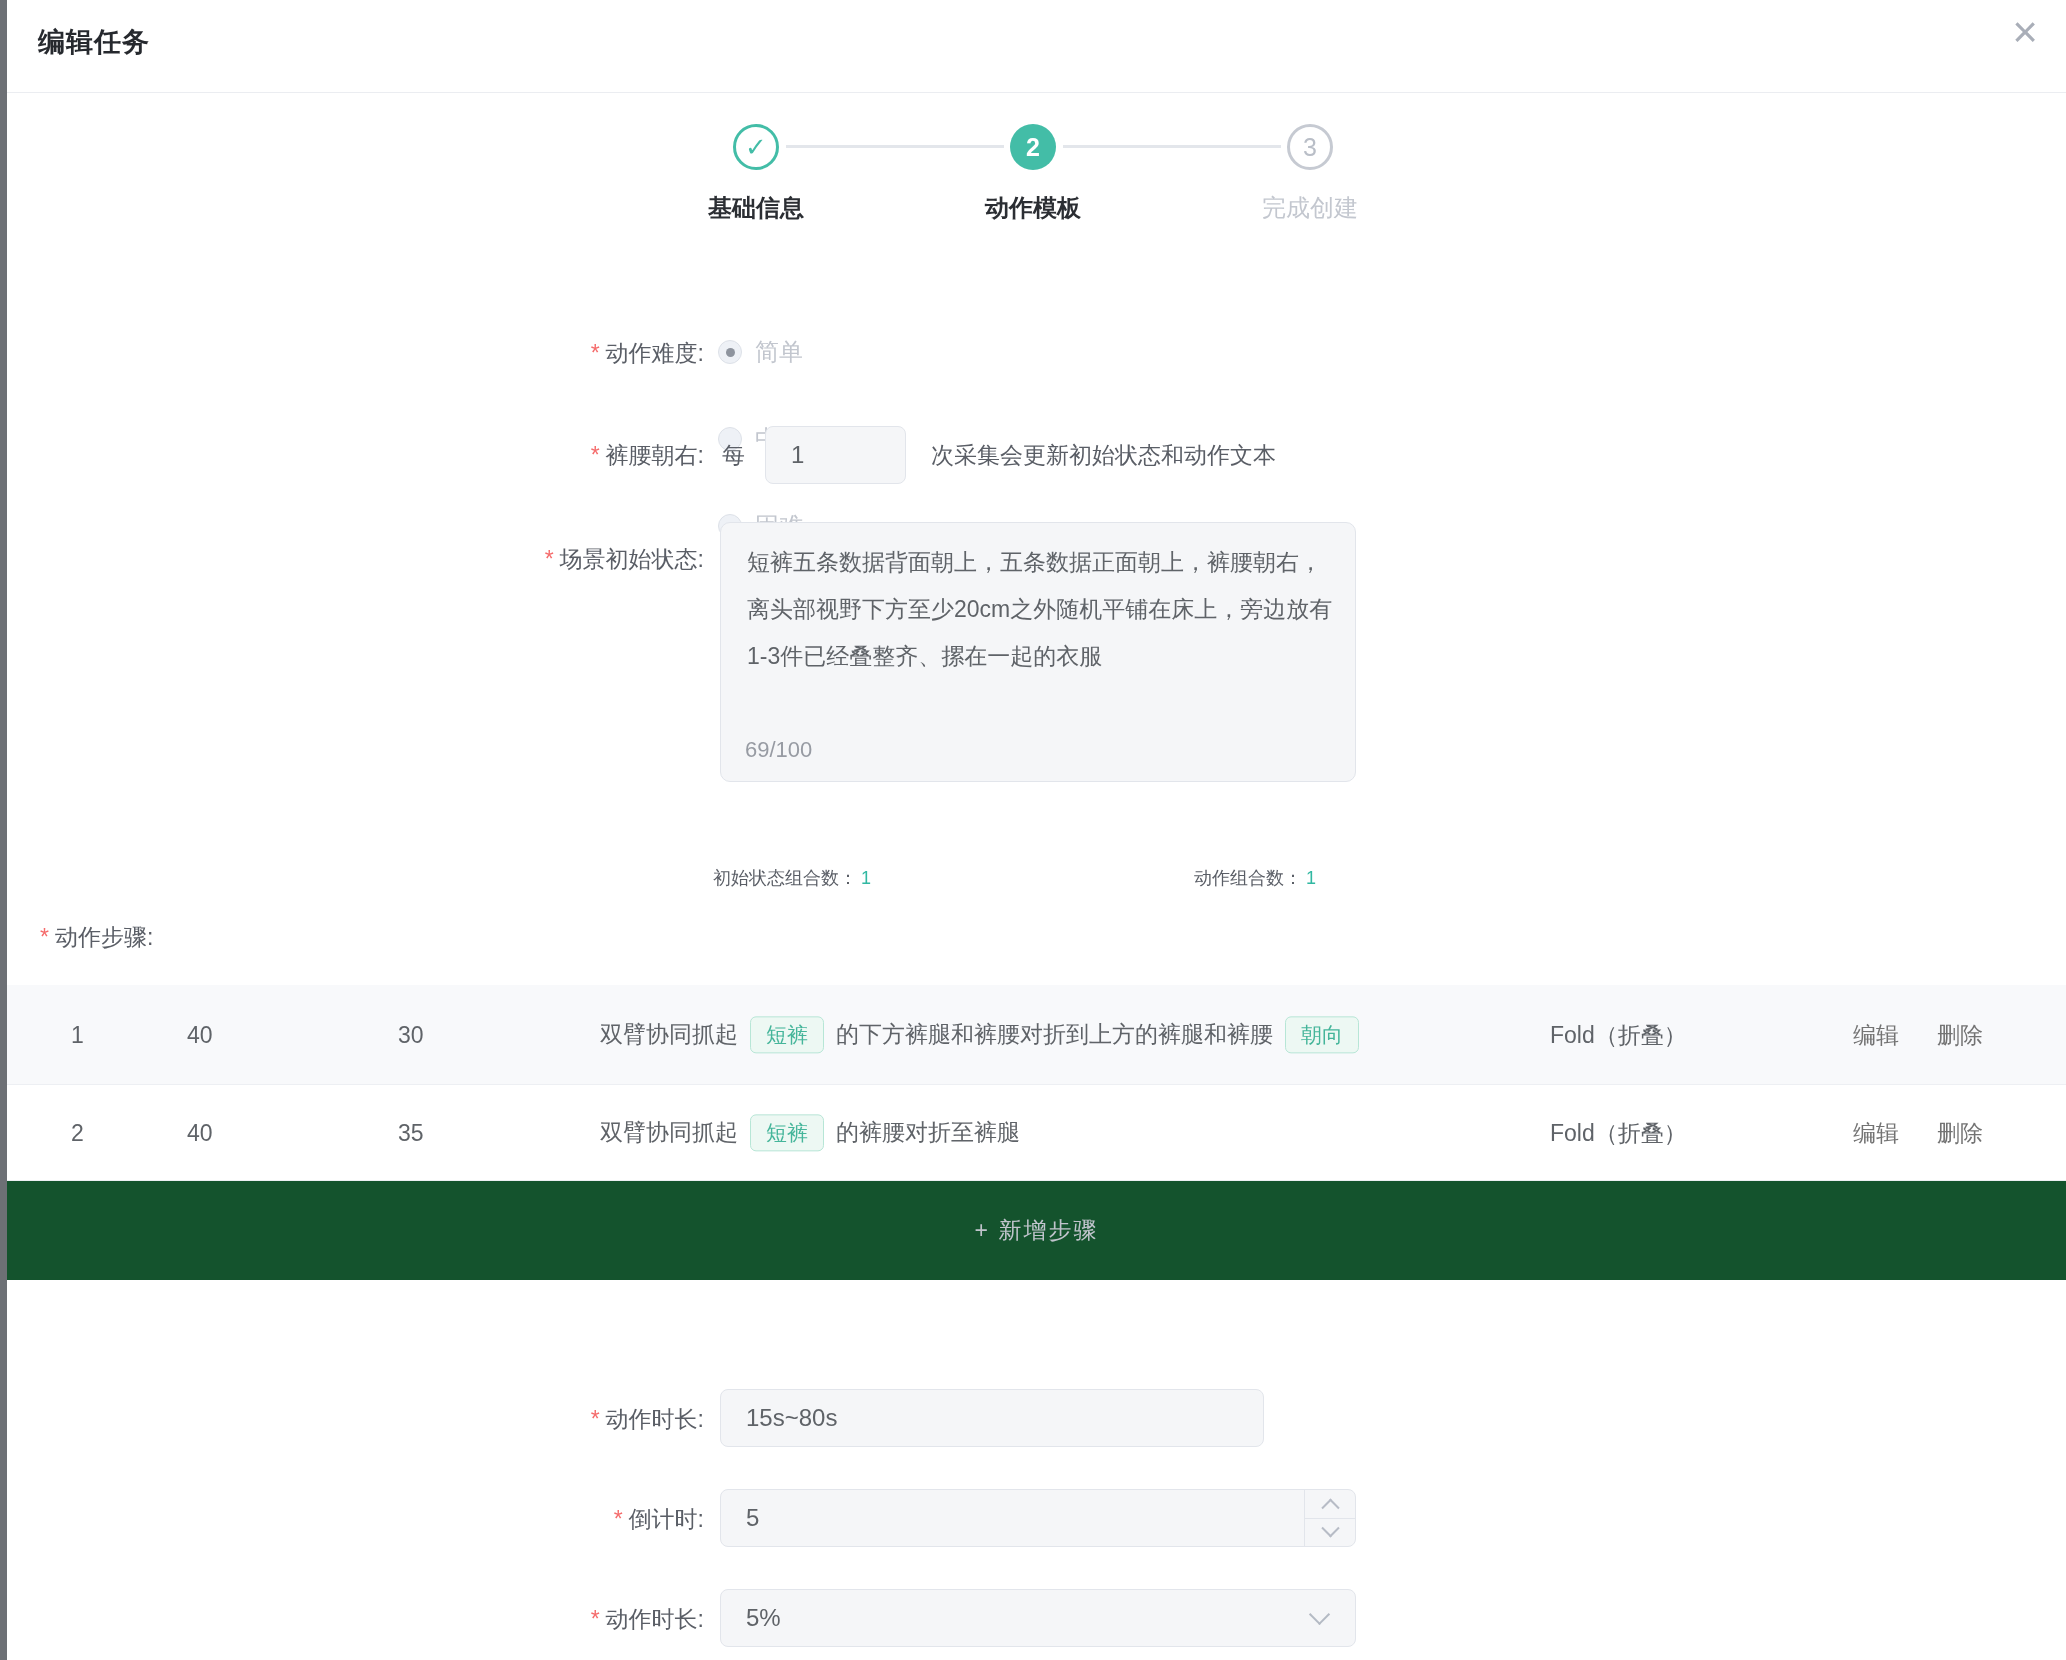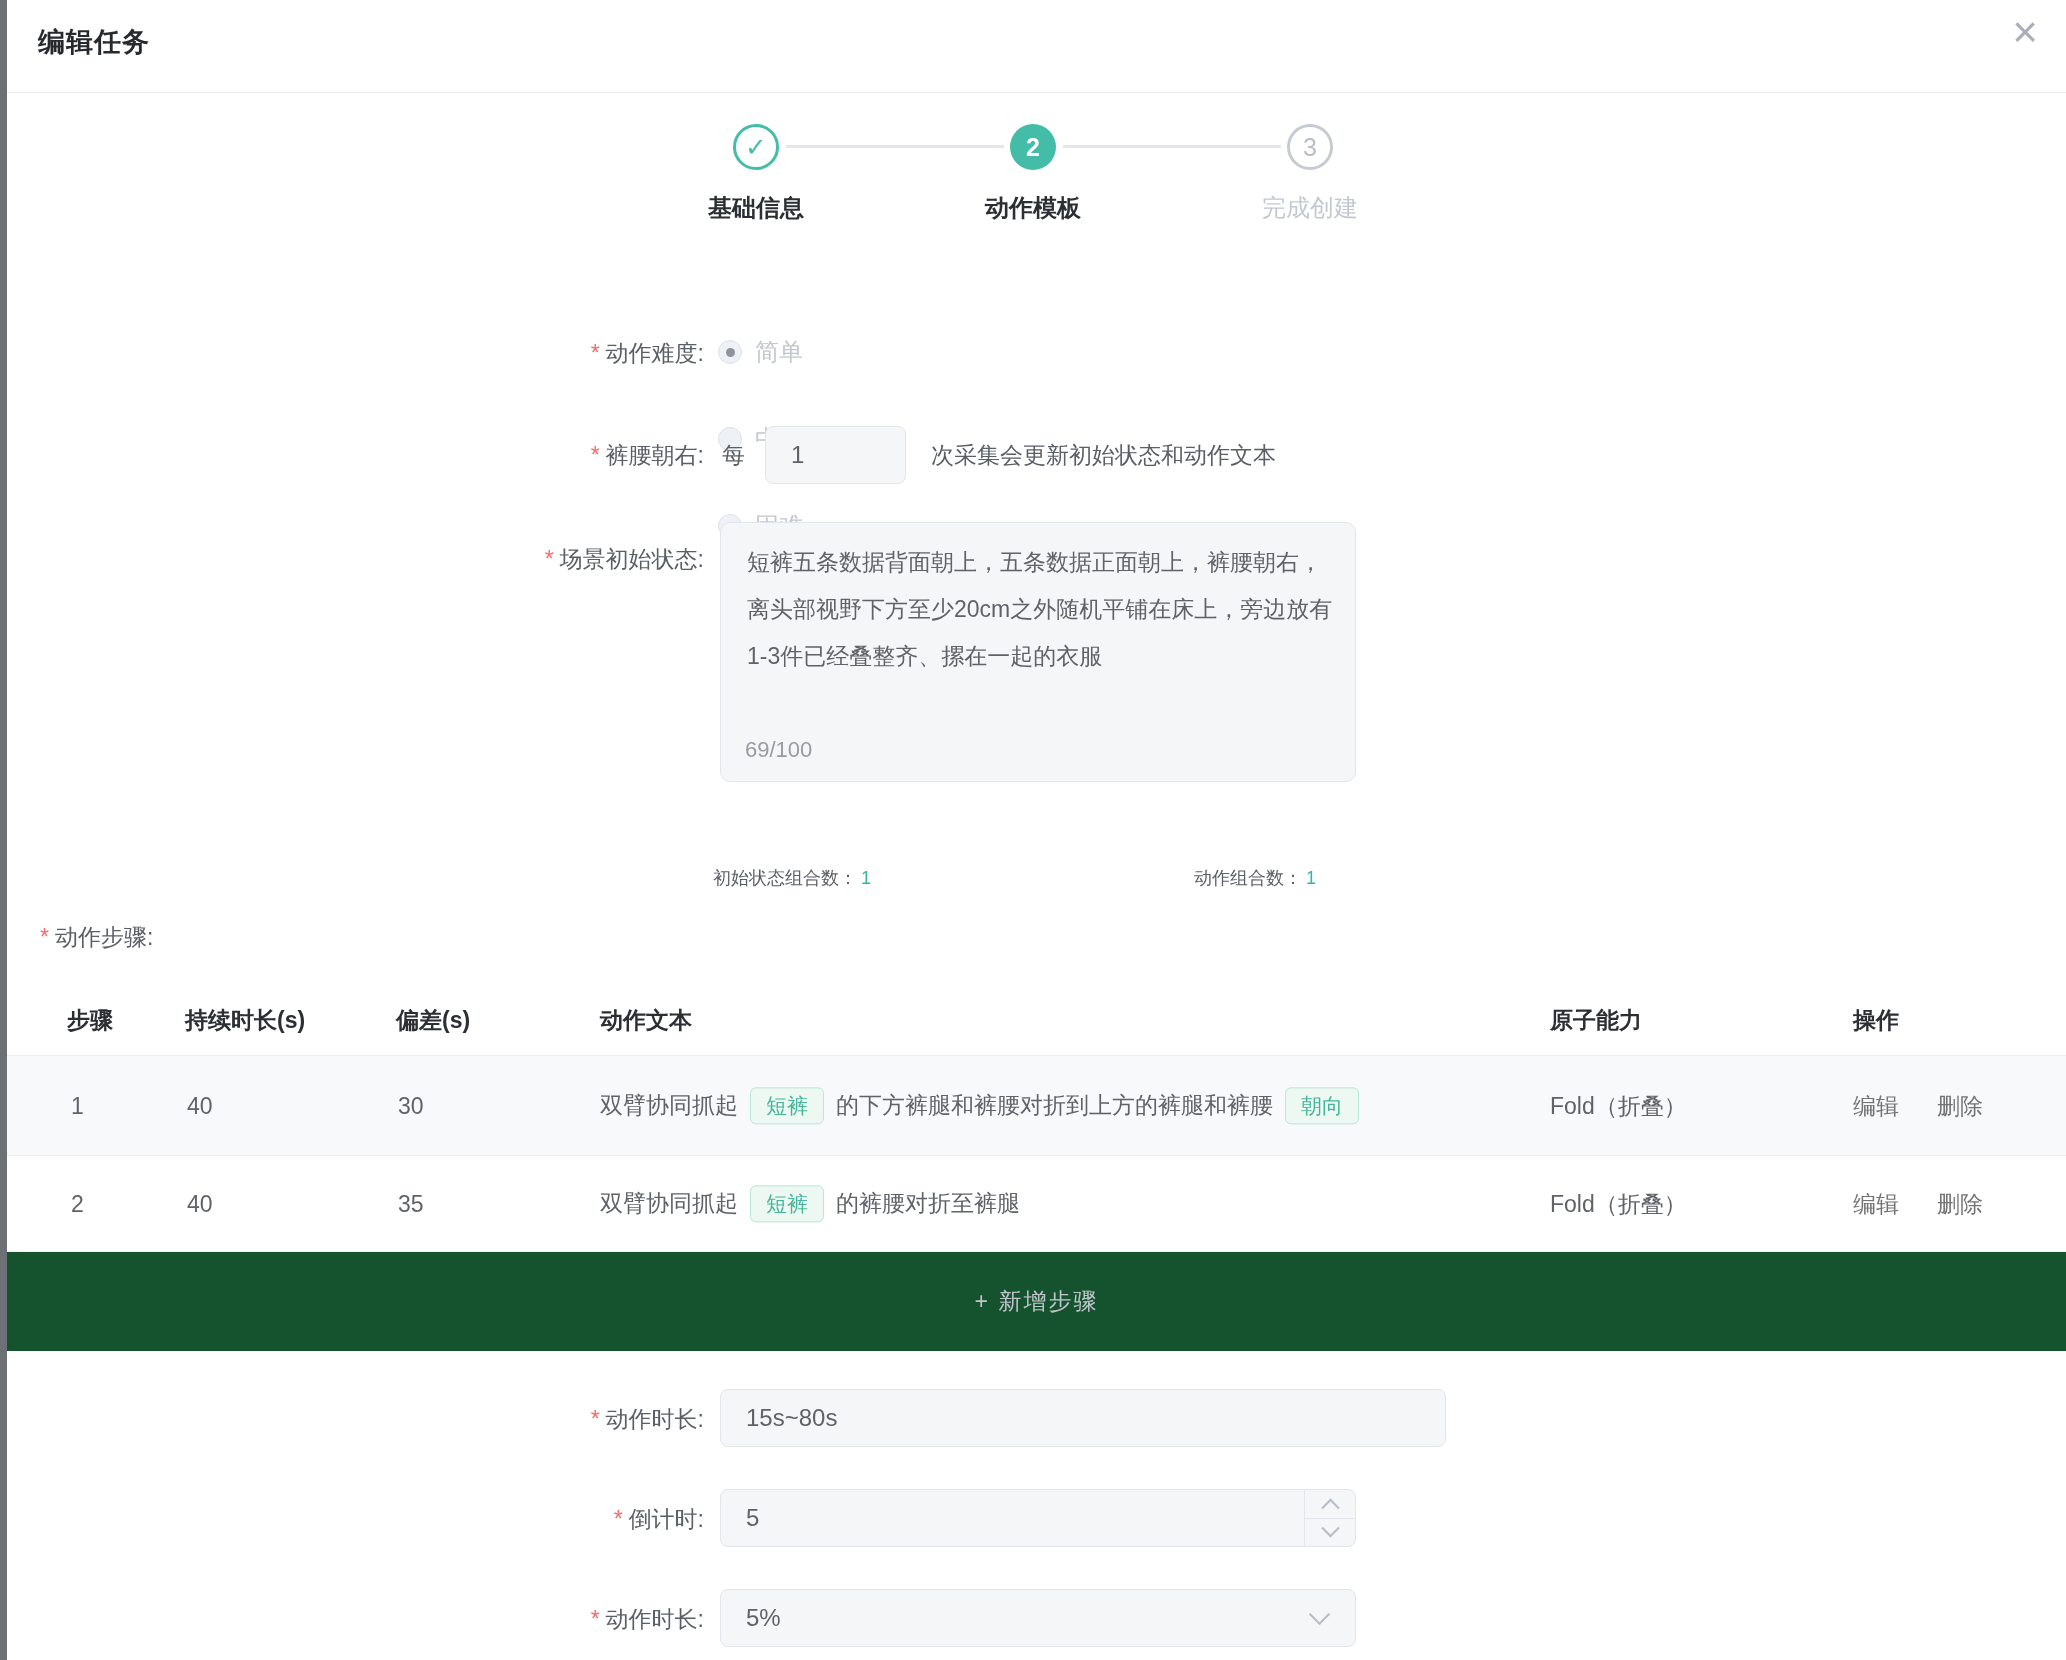--- a/index.html
+++ b/index.html
@@ -144,28 +144,20 @@
 </div>
 <div class="combo" style="left:1194px;">
   <span>动作组合数：</span><span class="num">1</span>
 </div>
 
 <div class="plain-txt" style="left:40px;top:920px;">
   <span class="req">*</span><span>动作步骤:</span>
 </div>
 
 <div class="steps-table">
-  <div class="thead">
-    <span class="th" style="left:60px;">步骤</span>
-    <span class="th" style="left:178px;">持续时长(s)</span>
-    <span class="th" style="left:389px;">偏差(s)</span>
-    <span class="th" style="left:593px;">动作文本</span>
-    <span class="th" style="left:1543px;">原子能力</span>
-    <span class="th" style="left:1846px;">操作</span>
-  </div>
 
   <div class="trow shade" style="height:99px;">
     <span class="td" style="left:64px;">1</span>
     <span class="td" style="left:180px;">40</span>
     <span class="td" style="left:391px;">30</span>
     <span class="td text-cell" style="left:593px;">
       <span>双臂协同抓起</span>
       <span class="tag">短裤</span>
       <span>的下方裤腿和裤腰对折到上方的裤腿和裤腰</span>
       <span class="tag">朝向</span>
@@ -191,21 +183,21 @@
   </div>
 
   <div class="tfoot">
     <span class="add-step">+ 新增步骤</span>
   </div>
 </div>
 
 <div class="f-label" style="top:1402px;">
   <span class="req">*</span><span>动作时长:</span>
 </div>
-<div class="inp" style="left:720px;top:1389px;width:726px;height:58px;">
+<div class="inp" style="left:720px;top:1389px;width:544px;height:58px;">
   <span>15s~80s</span>
 </div>
 
 <div class="f-label" style="top:1502px;">
   <span class="req">*</span><span>倒计时:</span>
 </div>
 <div class="inp" style="left:720px;top:1489px;width:636px;height:58px;">
   <span>5</span>
   <span class="spinner">
     <span class="spin-half up">

